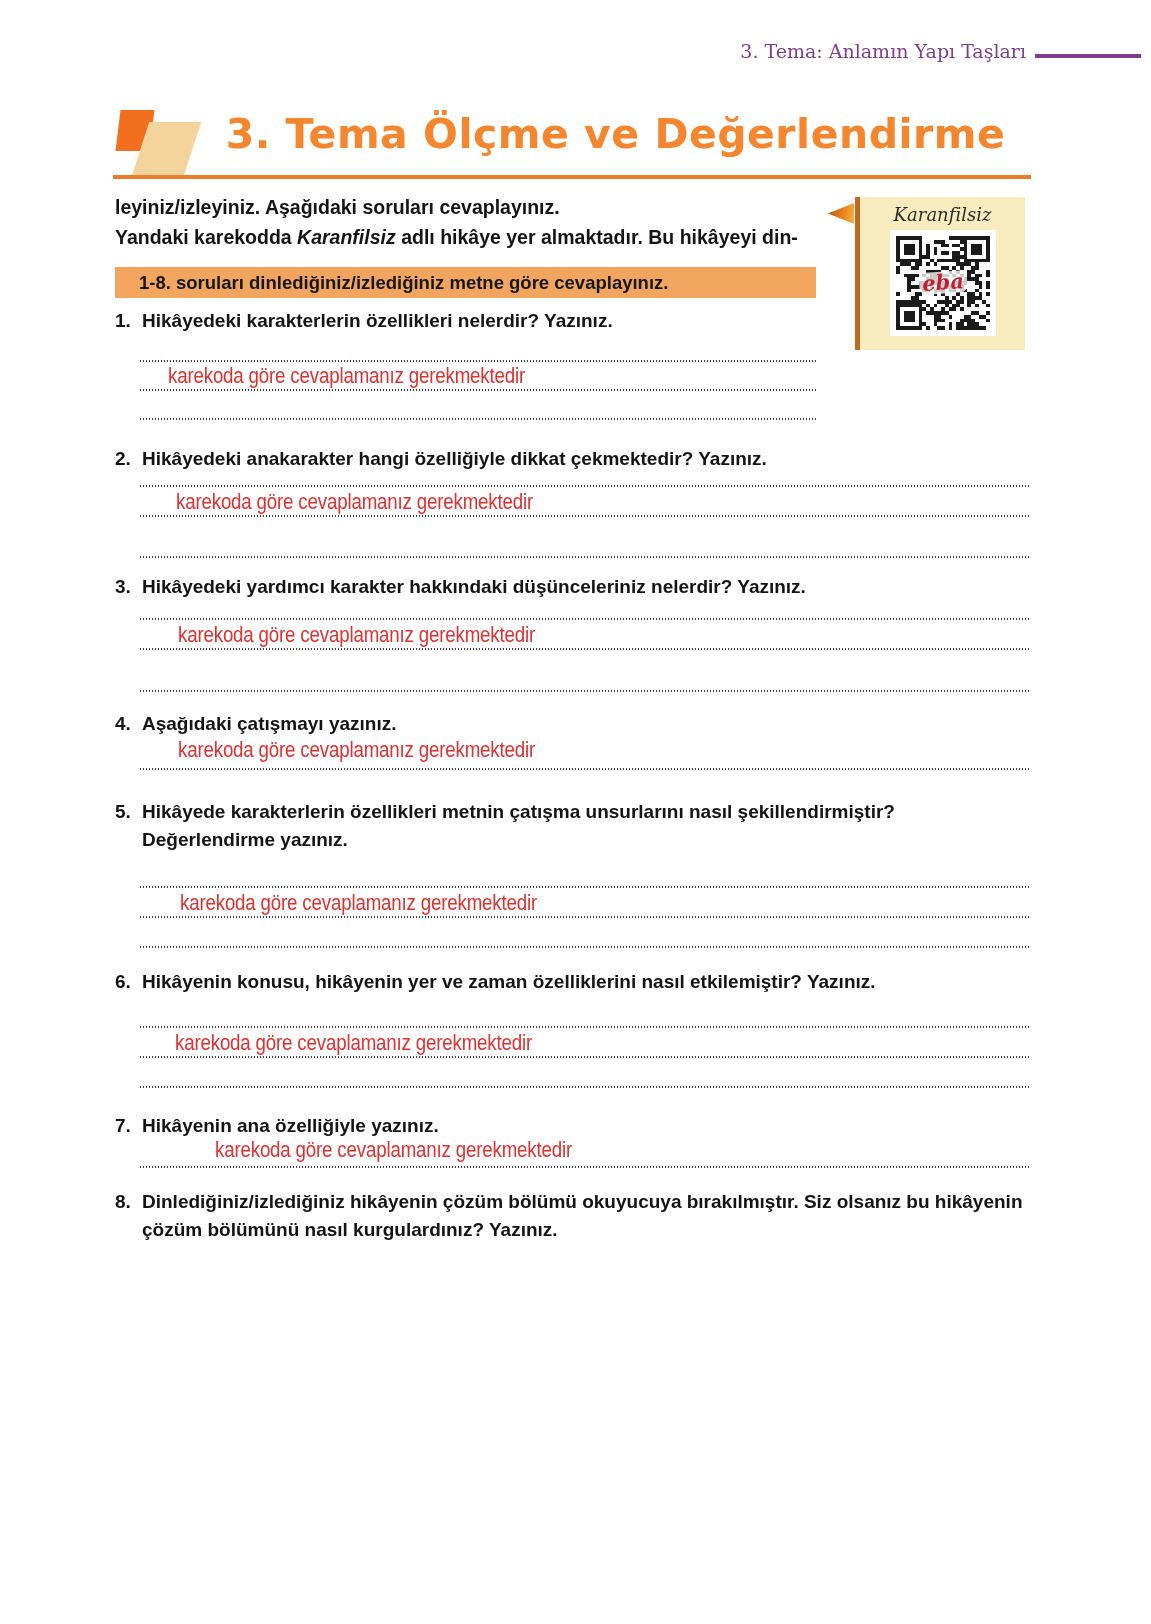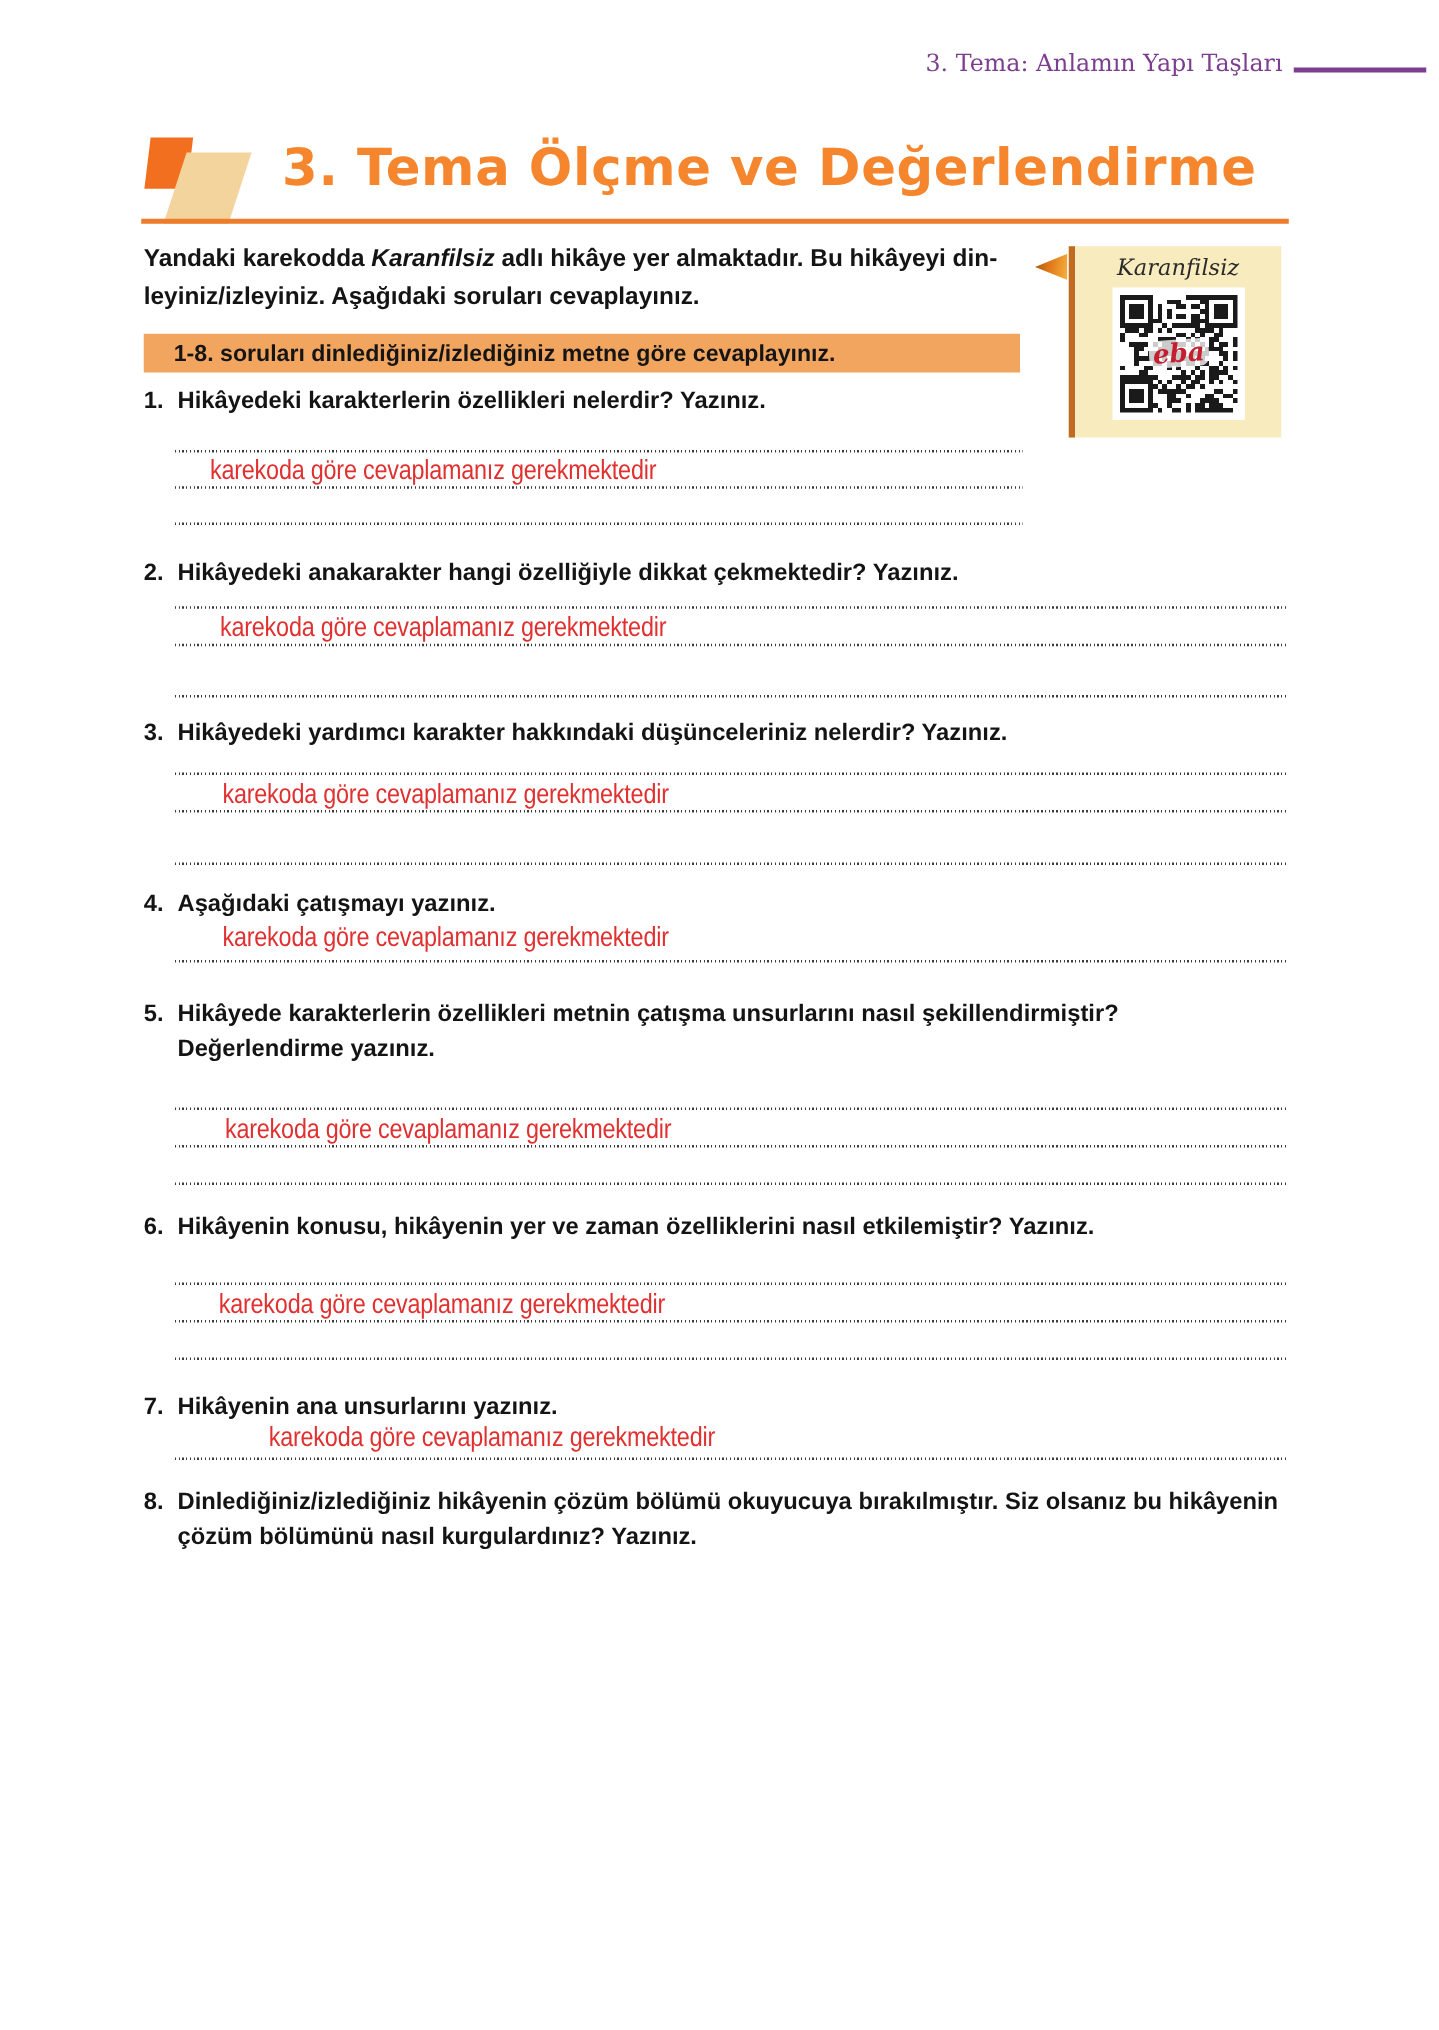--- a/index.html
+++ b/index.html
@@ -80,22 +80,22 @@
     <span class="breadcrumb">3. Tema: Anlamın Yapı Taşları</span>
     <span class="breadcrumb-rule"></span>
   </div>
 
   <div class="deco-sq"></div>
   <div class="deco-par"></div>
   <div class="page-title">3. Tema Ölçme ve Değerlendirme</div>
   <div class="title-rule"></div>
 
   <div class="intro">
+    <div>leyiniz/izleyiniz. Aşağıdaki soruları cevaplayınız.</div>
     <div><span>Yandaki karekodda </span><em>Karanfilsiz</em><span> adlı hikâye yer almaktadır. Bu hikâyeyi din-</span></div>
-    <div>leyiniz/izleyiniz. Aşağıdaki soruları cevaplayınız.</div>
   </div>
   <div class="arrow-left"></div>
 
   <div class="qr-box">
     <div class="qr-label">Karanfilsiz</div>
     <div class="qr-white">
       <svg viewBox="0 0 25 25">
           <rect x="0" y="0" width="1" height="1" fill="#1a1a1a"></rect>
           <rect x="1" y="0" width="1" height="1" fill="#1a1a1a"></rect>
           <rect x="2" y="0" width="1" height="1" fill="#1a1a1a"></rect>
@@ -490,21 +490,21 @@
   <div class="lines" style="top:998px">
     <div class="ln"></div>
     <div class="ln">
       <span class="note" style="left:35px">karekoda göre cevaplamanız gerekmektedir</span>
     </div>
     <div class="ln"></div>
   </div>
 
   <div class="q" style="top:1112px">
     <span class="qnum">7.</span>
-    <span class="qtext">Hikâyenin ana unsurlarını yazınız.</span>
+    <span class="qtext">Hikâyenin ana özelliğiyle yazınız.</span>
   </div>
   <div class="lines" style="top:1134px">
     <div class="ln h34">
       <span class="note" style="left:75px;bottom:6px">karekoda göre cevaplamanız gerekmektedir</span>
     </div>
   </div>
 
   <div class="q" style="top:1188px">
     <span class="qnum">8.</span>
     <span class="qtext">Dinlediğiniz/izlediğiniz hikâyenin çözüm bölümü okuyucuya bırakılmıştır. Siz olsanız bu hikâyenin çözüm bölümünü nasıl kurgulardınız? Yazınız.</span>

